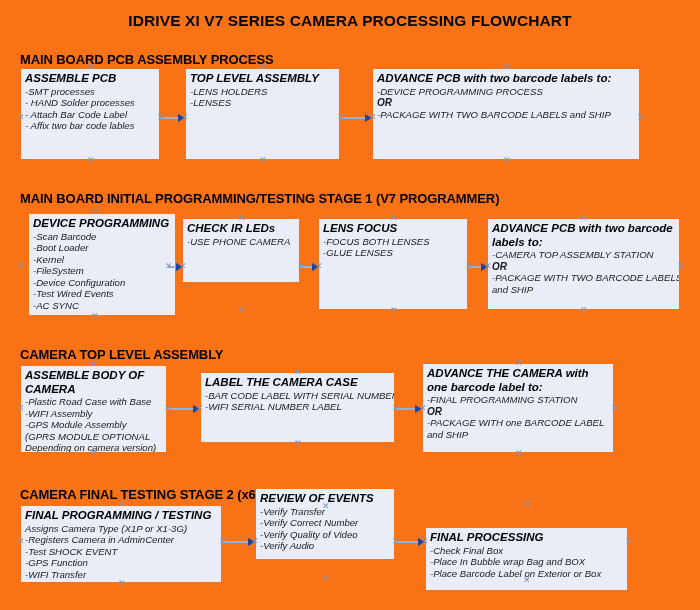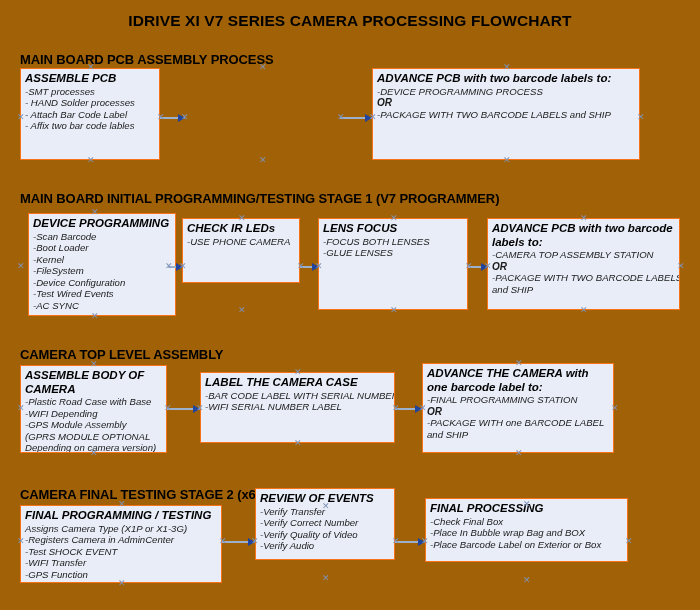--- a/index.html
+++ b/index.html
@@ -8,21 +8,21 @@
     background: #ffffff;
   }
   body {
     font-family: "Liberation Sans", sans-serif;
     -webkit-font-smoothing: antialiased;
   }
   #canvas {
     position: relative;
     width: 700px;
     height: 610px;
-    background: #a16207;
+    background: #f97316;
     overflow: hidden;
   }
   .title {
     position: absolute;
     left: 0;
     top: 12px;
     width: 700px;
     text-align: center;
     font-size: 15.5px;
     font-weight: bold;
@@ -108,20 +108,27 @@
   <div class="node" style="left:20px; top:68px; width:140px; height:92px;">
     <div class="node-title">ASSEMBLE PCB</div>
     <ul class="node-lines">
       <li>-SMT processes</li>
       <li>- HAND Solder processes</li>
       <li>- Attach Bar Code Label</li>
       <li>- Affix two bar code lables</li>
     </ul>
   </div>
 
+  <div class="node" style="left:185px; top:68px; width:155px; height:92px;">
+    <div class="node-title">TOP LEVEL ASSEMBLY</div>
+    <ul class="node-lines">
+      <li>-LENS HOLDERS</li>
+      <li>-LENSES</li>
+    </ul>
+  </div>
 
   <div class="node" style="left:372px; top:68px; width:268px; height:92px;">
     <div class="node-title">ADVANCE PCB with two barcode labels to:</div>
     <ul class="node-lines">
       <li>-DEVICE PROGRAMMING PROCESS</li>
       <li class="bold">OR</li>
       <li>-PACKAGE WITH TWO BARCODE LABELS and SHIP</li>
     </ul>
   </div>
 
@@ -209,21 +216,21 @@
   <div class="handle" style="left:390px; top:307px;"></div>
   <div class="handle" style="left:580px; top:215px;"></div>
   <div class="handle" style="left:580px; top:307px;"></div>
 
   <div class="section-header" style="left:20px; top:347px;">CAMERA TOP LEVEL ASSEMBLY</div>
 
   <div class="node" style="left:20px; top:365px; width:147px; height:88px;">
     <div class="node-title">ASSEMBLE BODY OF CAMERA</div>
     <ul class="node-lines">
       <li>-Plastic Road Case with Base</li>
-      <li>-WIFI Depending</li>
+      <li>-WIFI Assembly</li>
       <li>-GPS Module Assembly</li>
       <li>(GPRS MODULE OPTIONAL</li>
       <li>Depending on camera version)</li>
     </ul>
   </div>
 
   <div class="node" style="left:200px; top:372px; width:195px; height:71px;">
     <div class="node-title">LABEL THE CAMERA CASE</div>
     <ul class="node-lines">
       <li>-BAR CODE LABEL WITH SERIAL NUMBER</li>
@@ -261,37 +268,37 @@
   <div class="handle" style="left:515px; top:450px;"></div>
 
   <div class="section-header" style="left:20px; top:487px;">CAMERA FINAL TESTING STAGE 2 (x6 PROGRAMMER)</div>
 
   <div class="node" style="left:20px; top:505px; width:202px; height:78px;">
     <div class="node-title">FINAL PROGRAMMING / TESTING</div>
     <ul class="node-lines">
       <li>Assigns Camera Type (X1P or X1-3G)</li>
       <li>-Registers Camera in AdminCenter</li>
       <li>-Test SHOCK EVENT</li>
+      <li>-GPS Function</li>
       <li>-WIFI Transfer</li>
-      <li>-GPS Function</li>
       <li>-SD Card Function</li>
     </ul>
   </div>
 
   <div class="node" style="left:255px; top:488px; width:140px; height:72px;">
     <div class="node-title">REVIEW OF EVENTS</div>
     <ul class="node-lines">
       <li>-Verify Transfer</li>
       <li>-Verify Correct Number</li>
       <li>-Verify Quality of Video</li>
       <li>-Verify Audio</li>
     </ul>
   </div>
 
-  <div class="node" style="left:425px; top:498px; width:203px; height:64px;">
+  <div class="node" style="left:425px; top:527px; width:203px; height:64px;">
     <div class="node-title">FINAL PROCESSING</div>
     <ul class="node-lines">
       <li> -Check Final Box</li>
       <li>-Place In Bubble wrap Bag and BOX</li>
       <li>-Place Barcode Label on Exterior or Box</li>
     </ul>
   </div>
 
   <div class="conn" style="left:222px; top:541px; width:33px;"></div>
   <div class="arrowhead" style="left:248px; top:538px;"></div>

